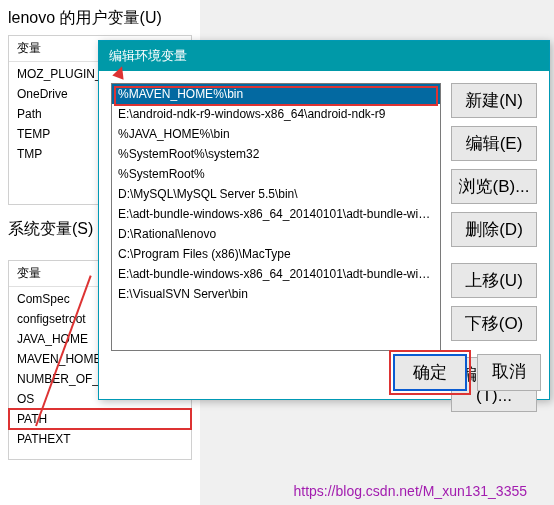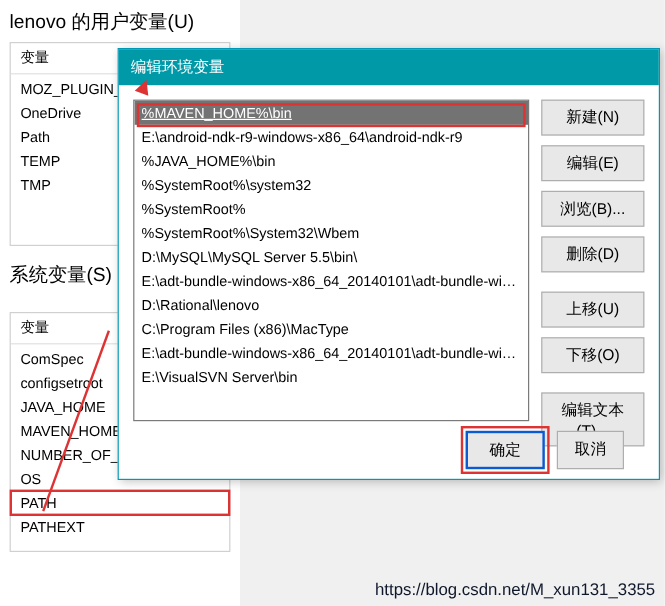--- a/index.html
+++ b/index.html
@@ -15,31 +15,31 @@
 .sys-vars { height: 200px; margin-top: 20px; }
 
 .highlight-path { outline: 2px solid #d33; outline-offset: -1px; }
 
 .dialog { position: absolute; left: 98px; top: 40px; width: 452px; height: 360px; background: #fff; border: 1px solid #0099b5; box-shadow: 2px 2px 8px rgba(0,0,0,.25); }
 .dialog-title { background: #0099a8; color: #fff; padding: 6px 10px; font-size: 13px; }
 .dialog-body { display: flex; padding: 12px; height: calc(100% - 66px); gap: 10px; }
 .entries-box { flex: 1; border: 1px solid #7a7a7a; background: #fff; overflow: hidden; position: relative; }
 .entries-highlight { position: absolute; left: 2px; top: 2px; right: 2px; height: 20px; border: 2px solid #d33; pointer-events: none; }
 .entry { padding: 3px 6px; font-size: 12px; white-space: nowrap; overflow: hidden; text-overflow: ellipsis; }
-.entry.selected { background: #737373; color: #fff; text-decoration: underline; }
+.entry.selected { background: #0369a1; color: #fff; }
 
 .side-buttons { width: 86px; display: flex; flex-direction: column; gap: 8px; padding-top: 0; }
 .side-buttons .biggap { height: 16px; }
-.btn { border: 1px solid #aeaeae; background: #e8e8e8; padding: 5px 4px; text-align: center; font-size: 13px; cursor: pointer; }
+.btn { border: 1px solid #aeaeae; background: #e8e8e8; padding: 5px 4px; text-align: center; font-size: 17px; cursor: pointer; }
 
-.dialog-footer { position: absolute; bottom: 8px; right: 29px; display: flex; gap: 10px; }
+.dialog-footer { position: absolute; bottom: 8px; right: 8px; display: flex; gap: 10px; }
 .btn-ok { border: 2px solid #0a5bd1; background: #e8e8e8; padding: 5px 18px; outline: 2px solid #d33; outline-offset: 2px; }
 .btn-cancel { padding: 5px 14px; }
 
-.watermark { position: absolute; right: 8px; bottom: 6px; color: #0f172a; font-size: 14px; pointer-events: none; z-index: 99; }
+.watermark { position: absolute; right: 27px; bottom: 6px; color: #a21caf; font-size: 14px; pointer-events: none; z-index: 99; }
 
 .arrow-line { position: absolute; left: 36px; top: 425px; width: 160px; height: 2px; background: #d33; transform-origin: left center; transform: rotate(-70deg); z-index: 50; pointer-events: none; }
 .arrow-head { position: absolute; left: 114px; top: 66px; width: 0; height: 0; border-left: 6px solid transparent; border-right: 6px solid transparent; border-bottom: 12px solid #d33; transform: rotate(20deg); z-index: 51; pointer-events: none; }
 </style>
 </head>
 <body>
 
 <div class="bg-panel">
   <div class="section-label">lenovo 的用户变量(U)</div>
   <div class="var-box user-vars">
@@ -76,21 +76,20 @@
 <div class="dialog">
   <div class="dialog-title">编辑环境变量</div>
   <div class="dialog-body">
     <div class="entries-box">
       <div id="entries-list">
           <div class="entry selected">%MAVEN_HOME%\bin</div>
           <div class="entry">E:\android-ndk-r9-windows-x86_64\android-ndk-r9</div>
           <div class="entry">%JAVA_HOME%\bin</div>
           <div class="entry">%SystemRoot%\system32</div>
           <div class="entry">%SystemRoot%</div>
-          <div class="entry">%SystemRoot%\System32\Wbem</div>
           <div class="entry">D:\MySQL\MySQL Server 5.5\bin\</div>
           <div class="entry">E:\adt-bundle-windows-x86_64_20140101\adt-bundle-windows-x...</div>
           <div class="entry">D:\Rational\lenovo</div>
           <div class="entry">C:\Program Files (x86)\MacType</div>
           <div class="entry">E:\adt-bundle-windows-x86_64_20140101\adt-bundle-windows-x...</div>
           <div class="entry">E:\VisualSVN Server\bin</div>
         </div>
       <div class="entries-highlight"></div>
     </div>
     <div class="side-buttons">

